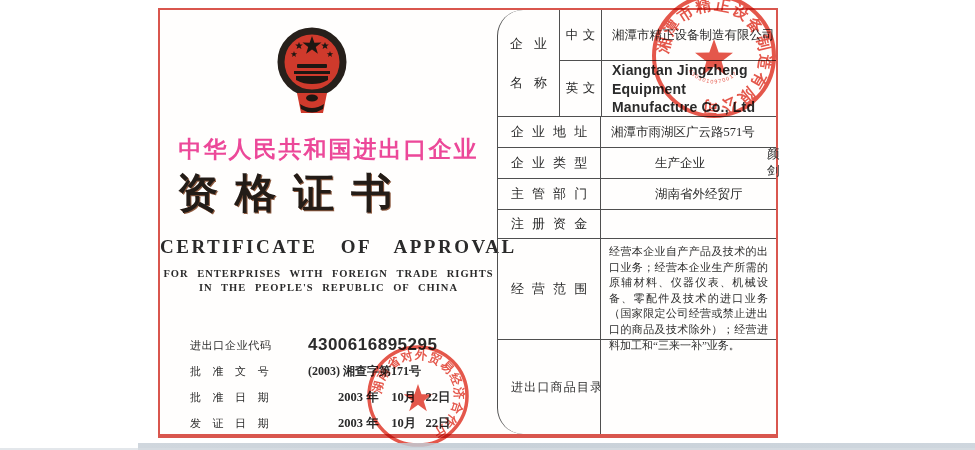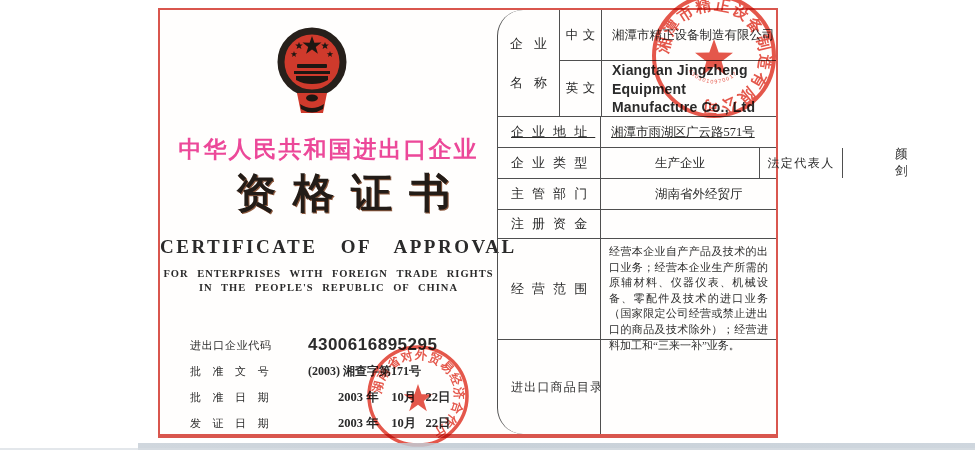--- a/index.html
+++ b/index.html
@@ -16,22 +16,22 @@
   }
   
   .left-panel{position:absolute; left:0; top:0; width:337px; height:100%;}
   .emblem{position:absolute; left:110px; top:14px;}
   .t1{
     position:absolute; left:0; top:124px; width:100%;
     text-align:center; font-size:23px; font-weight:600; letter-spacing:2px;
     color:#ec4899; white-space:nowrap;
   }
   .t2{
-    position:absolute; left:14px; top:156px; width:100%;
-    text-align:center; font-size:41px; font-weight:700; letter-spacing:17px;
+    position:absolute; left:0; top:156px; width:100%;
+    text-align:left; font-size:41px; font-weight:700; letter-spacing:17px;
     text-indent:17px; color:#231c17; white-space:nowrap;
     text-shadow:1px 1px 0 #8d5a3f;
   }
   .ten{
     position:absolute; left:0; top:226px; width:100%;
     text-align:center; font-size:19px; font-weight:700;
     letter-spacing:2.5px; word-spacing:16px; color:#2a2a2a; white-space:nowrap;
   }
   .sub1,.sub2{
     position:absolute; left:0; width:100%;
@@ -175,29 +175,28 @@
             <div class="tval">
               <div class="en-name">
                 <div>Xiangtan Jingzheng Equipment</div>
                 <div>Manufacture Co., Ltd</div>
               </div>
             </div>
           </div>
         </div>
       </div>
 
-      <div class="trow" style="height:30px;text-decoration:underline;">
+      <div class="trow" style="height:30px;">
         <div class="lab-wide sp4">企业地址</div>
         <div class="tval">湘潭市雨湖区广云路571号</div>
       </div>
 
       <div class="trow" style="height:30px;gap:44px;">
         <div class="lab-wide sp4">企业类型</div>
         <div class="type-val">生产企业</div>
-        <div class="replab">法定代表人</div>
         <div class="repval">颜剑</div>
       </div>
 
       <div class="trow" style="height:30px;gap:44px;">
         <div class="lab-wide sp4">主管部门</div>
         <div class="tval">湖南省外经贸厅</div>
       </div>
 
       <div class="trow" style="height:28px;">
         <div class="lab-wide sp4">注册资金</div>

